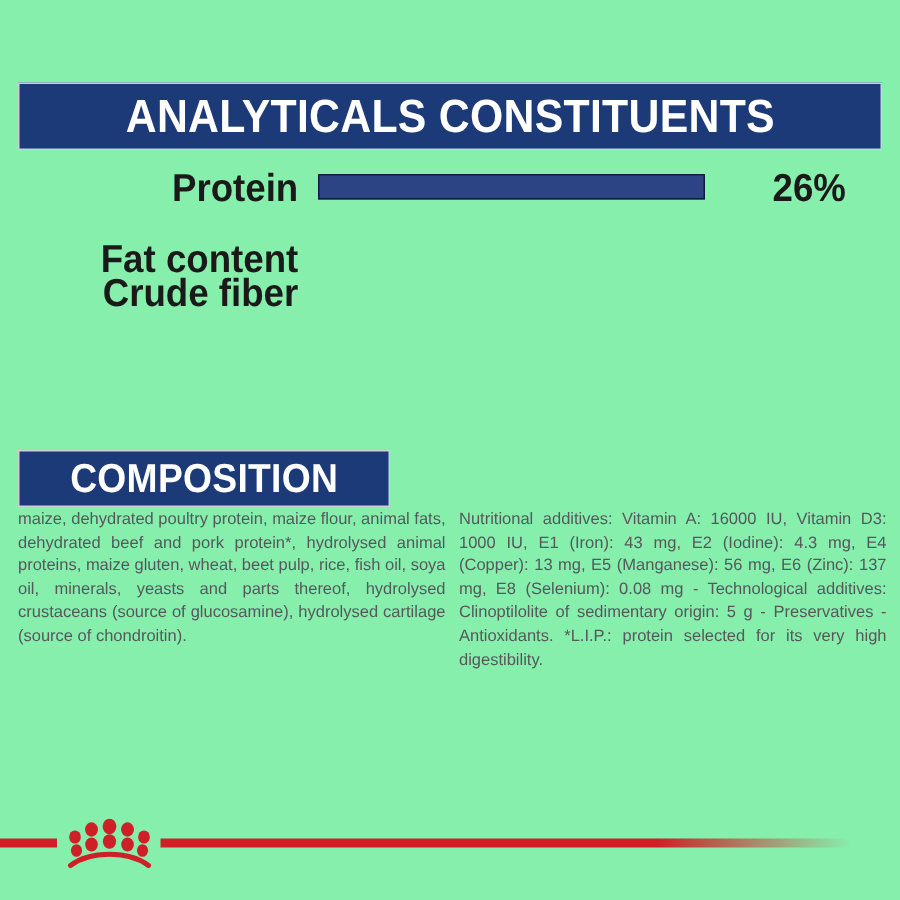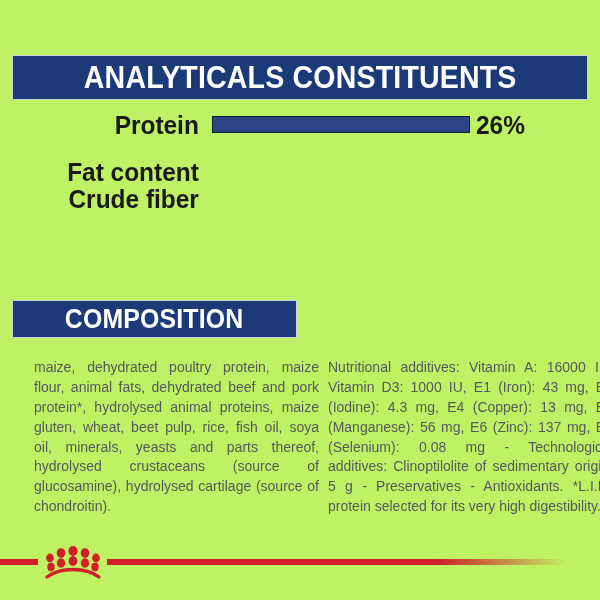--- a/index.html
+++ b/index.html
@@ -14,21 +14,21 @@
     font-family: "Liberation Sans", sans-serif;
     overflow: hidden;
     position: relative;
   }
 
   .page {
     position: absolute;
     inset: 0;
     width: 600px;
     height: 600px;
-    background: #bef264;
+    background: #86efac;
   }
 
   
   .banner {
     background: #1c3a77;
     border: 1px solid #c9cfdc;
     box-sizing: border-box;
     display: flex;
     align-items: center;
     justify-content: center;
@@ -83,40 +83,41 @@
   .chart-row {
     position: absolute;
     left: 0;
     width: 576px;
     height: 35px;
     display: flex;
     align-items: center;
   }
   .chart-row.r0 { top: 0px; }
   .chart-row.r1 { top: 47px; }
-  .chart-row.r2 { top: 70px; align-items: flex-end; }
+  .chart-row.r2 { top: 70px; }
 
   .row-label {
     width: 200px;
     text-align: right;
     padding-right: 14px;
     box-sizing: border-box;
     font-size: 26px;
     font-weight: bold;
     color: #1a1a1a;
     line-height: 1;
     white-space: nowrap;
     transform: scaleX(0.94);
     transform-origin: right center;
   }
   .bar-wrap {
     flex: 1;
     display: flex;
     align-items: center;
     height: 100%;
+    gap: 39px;
   }
   .bar {
     height: 17px;
     background: #2c4484;
     border: 1px solid #101c3f;
     box-sizing: border-box;
     flex: none;
   }
   .row-value {
     font-size: 26px;
@@ -136,46 +137,45 @@
     width: 285px;
     height: 200px;
   }
   #composition-panel { left: 12px; }
   #additives-panel  { left: 306px; }
 
   .info-banner {
     position: absolute;
     left: 0;
     top: 0;
-    width: 285px;
+    width: 248px;
     height: 38px;
     padding: 0 22px;
     gap: 7px;
   }
   .info-banner .banner-title {
     font-size: 27px;
   }
   .info-banner .banner-sub {
     font-size: 15px;
     position: relative;
     top: 3px;
   }
 
   .info-body {
     position: absolute;
     left: 0;
-    top: 44px;
+    top: 28px;
     width: 285px;
-    font-size: 14px;
+    font-size: 11px;
     line-height: 1.42;
     color: #55585c;
     text-align: justify;
     text-justify: inter-word;
     hyphens: none;
-    margin-left: 22px;
   }
 
   
   #logo {
     position: absolute;
     left: 0;
     top: 540px;
     width: 600px;
     height: 42px;
   }

